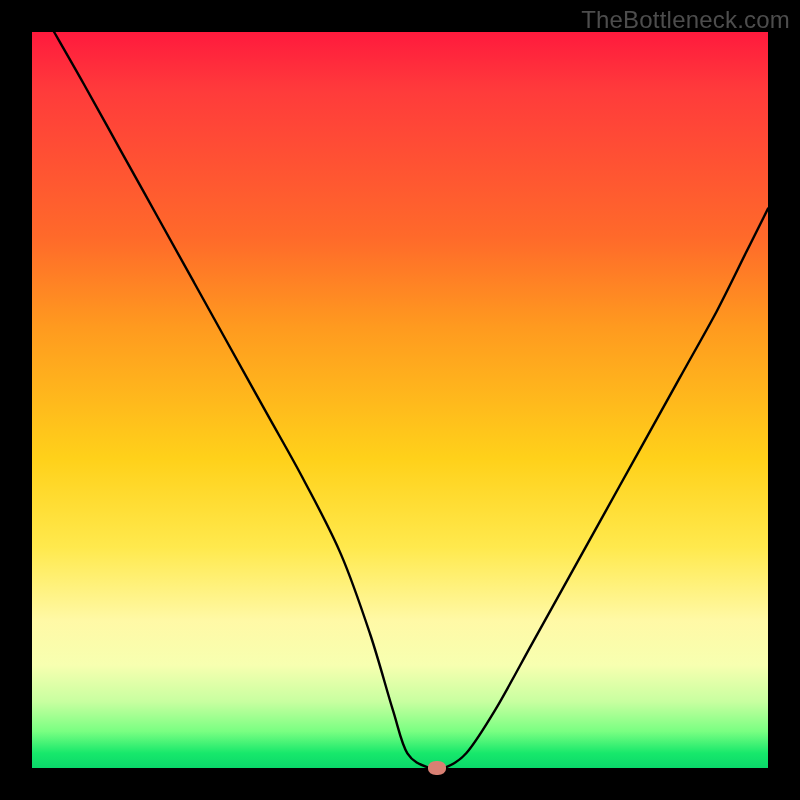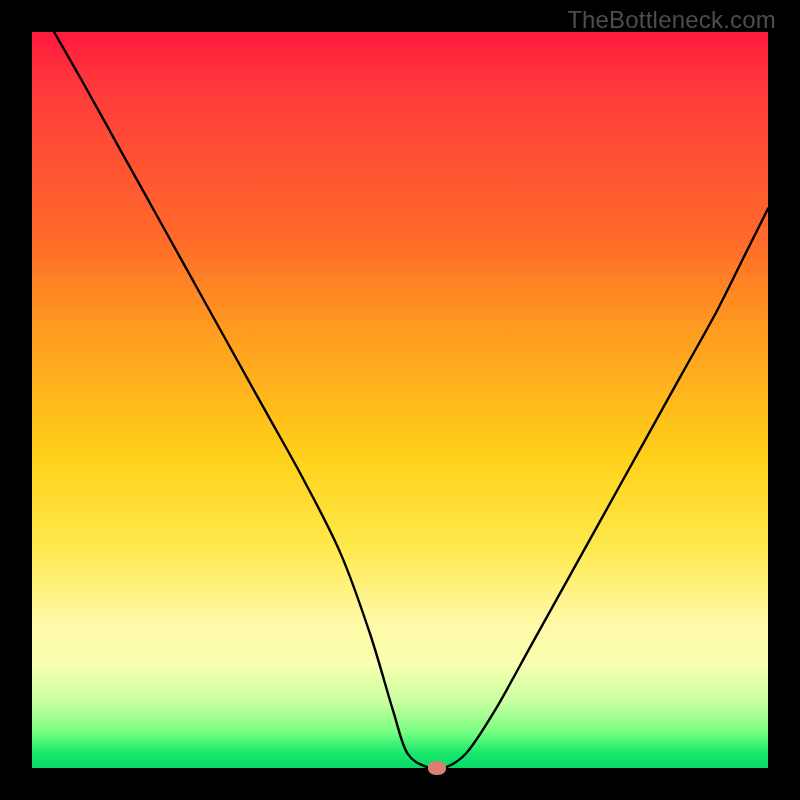--- a/index.html
+++ b/index.html
@@ -36,21 +36,21 @@
       #f7ffb0 86%,
       #c8ffa0 91%,
       #7aff82 95%,
       #17e86b 98%,
       #0ad86a 100%
     );
   }
   .watermark {
     position: absolute;
     top: 6px;
-    right: 24px;
+    right: 10px;
     color: #4d4d4d;
     font-size: 24px;
     font-weight: 500;
     letter-spacing: 0.2px;
     user-select: none;
     z-index: 5;
   }
   .dot {
     position: absolute;
     width: 18px;

